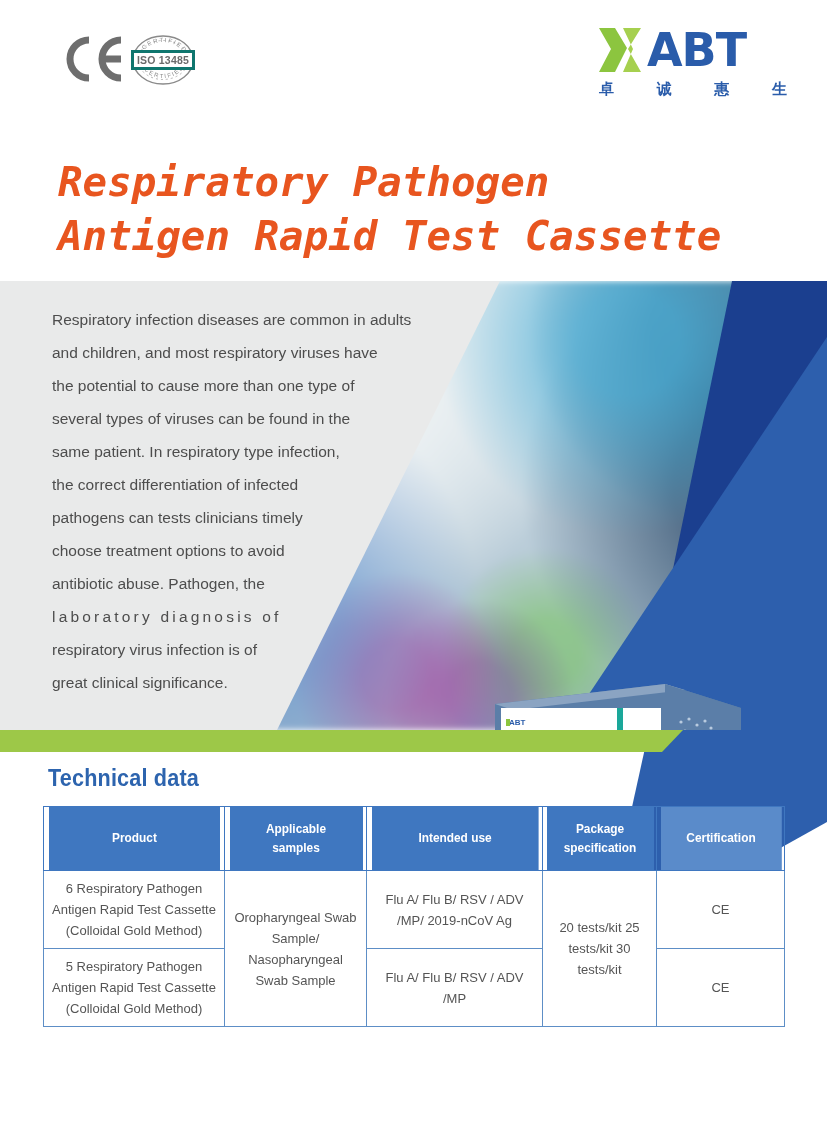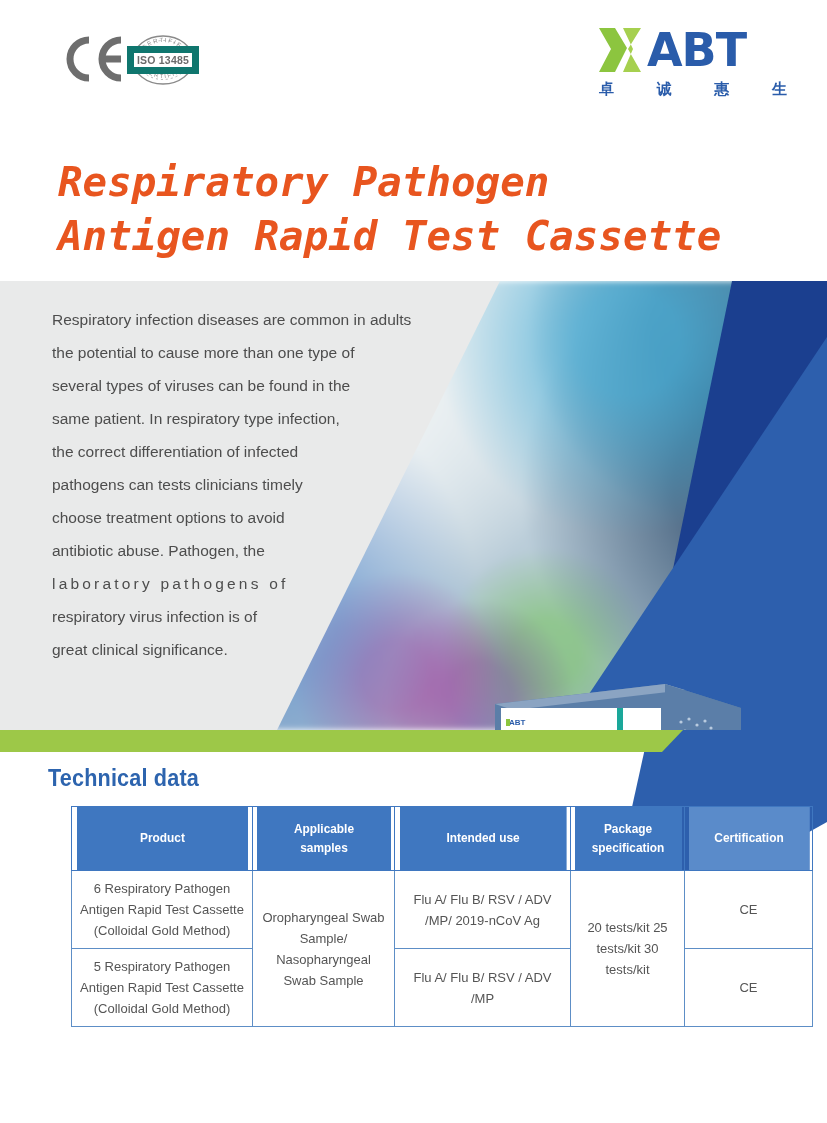--- a/index.html
+++ b/index.html
@@ -6,21 +6,21 @@
   body{width:827px;height:1123px;position:relative;overflow:hidden;
        font-family:"Liberation Sans","DejaVu Sans",sans-serif;}
 
   
   .header{position:absolute;left:0;top:0;width:827px;height:140px;}
   .ce-mark{position:absolute;left:63px;top:36px;width:60px;height:46px;}
   .iso-badge{position:absolute;left:128px;top:34px;width:70px;height:52px;}
   .iso-badge .iso-txt{
       position:absolute;left:50%;top:50%;transform:translate(-50%,-50%);
       font-size:10.5px;font-weight:bold;color:#6b6b6b;white-space:nowrap;
-      letter-spacing:.2px;border:7px solid #0f766e;padding:1px 3px;background:#fff;}
+      letter-spacing:.2px;border:3px solid #0f766e;padding:1px 3px;background:#fff;}
   .logo{position:absolute;right:40px;top:26px;width:190px;height:76px;}
   .logo-x{position:absolute;left:0;top:0;width:50px;height:48px;}
   .logo-abt{position:absolute;left:50px;top:-2px;font-size:46px;font-weight:bold;
       color:#2a5caa;letter-spacing:-1px;line-height:52px;font-family:"DejaVu Sans",sans-serif;}
   .logo-cn{position:absolute;left:2px;top:54px;width:188px;display:flex;
       justify-content:space-between;font-size:15px;font-weight:bold;color:#2a5caa;
       font-family:"DejaVu Sans",sans-serif;}
 
   
   .title{position:absolute;left:58px;top:155px;width:700px;color:#e8551f;
@@ -77,21 +77,21 @@
   .band-blue-low{position:absolute;left:0;top:730px;width:827px;height:145px;
       background:#2d5fad;
       clip-path:polygon(649px 0,827px 0,827px 92px,732px 145px,617px 145px);}
 
   
   .tech-title{position:absolute;left:48px;top:764px;font-size:24px;font-weight:bold;
       color:#2d64ae;font-family:"Liberation Sans",sans-serif;transform:scaleX(.9);
       transform-origin:left center;letter-spacing:.2px;}
 
   table.tech{position:absolute;left:43px;top:806px;width:741px;border-collapse:collapse;
-      table-layout:fixed;margin-left:28px;}
+      table-layout:fixed;}
   table.tech th{background:#3f77c0;color:#fff;font-size:12.5px;font-weight:bold;
       border:1px solid #3f77c0;padding:0;height:63px;vertical-align:middle;
       line-height:19px;transform:scaleX(.95);}
   table.tech th.cert{background:#5a8bca;}
   table.tech td{border:1px solid #5d8ec6;color:#555;font-size:13px;line-height:21px;
       text-align:center;vertical-align:middle;padding:7px 6px;background:#fff;}
   col.c1{width:181px;} col.c2{width:142px;} col.c3{width:176px;}
   col.c4{width:114px;} col.c5{width:128px;}
 </style>
 </head>
@@ -183,28 +183,29 @@
         <circle cx="210" cy="67" r="1.6"></circle>
           <circle cx="220" cy="62" r="1.6"></circle>
       </g>
       <rect x="229" y="88" width="13" height="17" fill="#1c1c1c"></rect>
     </svg>
   </div>
 
   <div class="txt-panel">
     <div class="body-copy">
       <p>Respiratory infection diseases are common in adults</p>
+      <p>and children, and most respiratory viruses have</p>
       <p>the potential to cause more than one type of</p>
       <p>several types of viruses can be found in the</p>
       <p>same patient. In respiratory type infection,</p>
       <p>the correct differentiation of infected</p>
       <p>pathogens can tests clinicians timely</p>
       <p>choose treatment options to avoid</p>
       <p>antibiotic abuse. Pathogen, the</p>
-      <p class="spaced">laboratory pathogens of</p>
+      <p class="spaced">laboratory diagnosis of</p>
       <p>respiratory virus infection is of</p>
       <p>great clinical significance.</p>
     </div>
   </div>
 </div>
 
 <div class="band-blue-low"></div>
 <div class="green-bar"></div>
 
 <div class="tech-title">Technical data</div>

